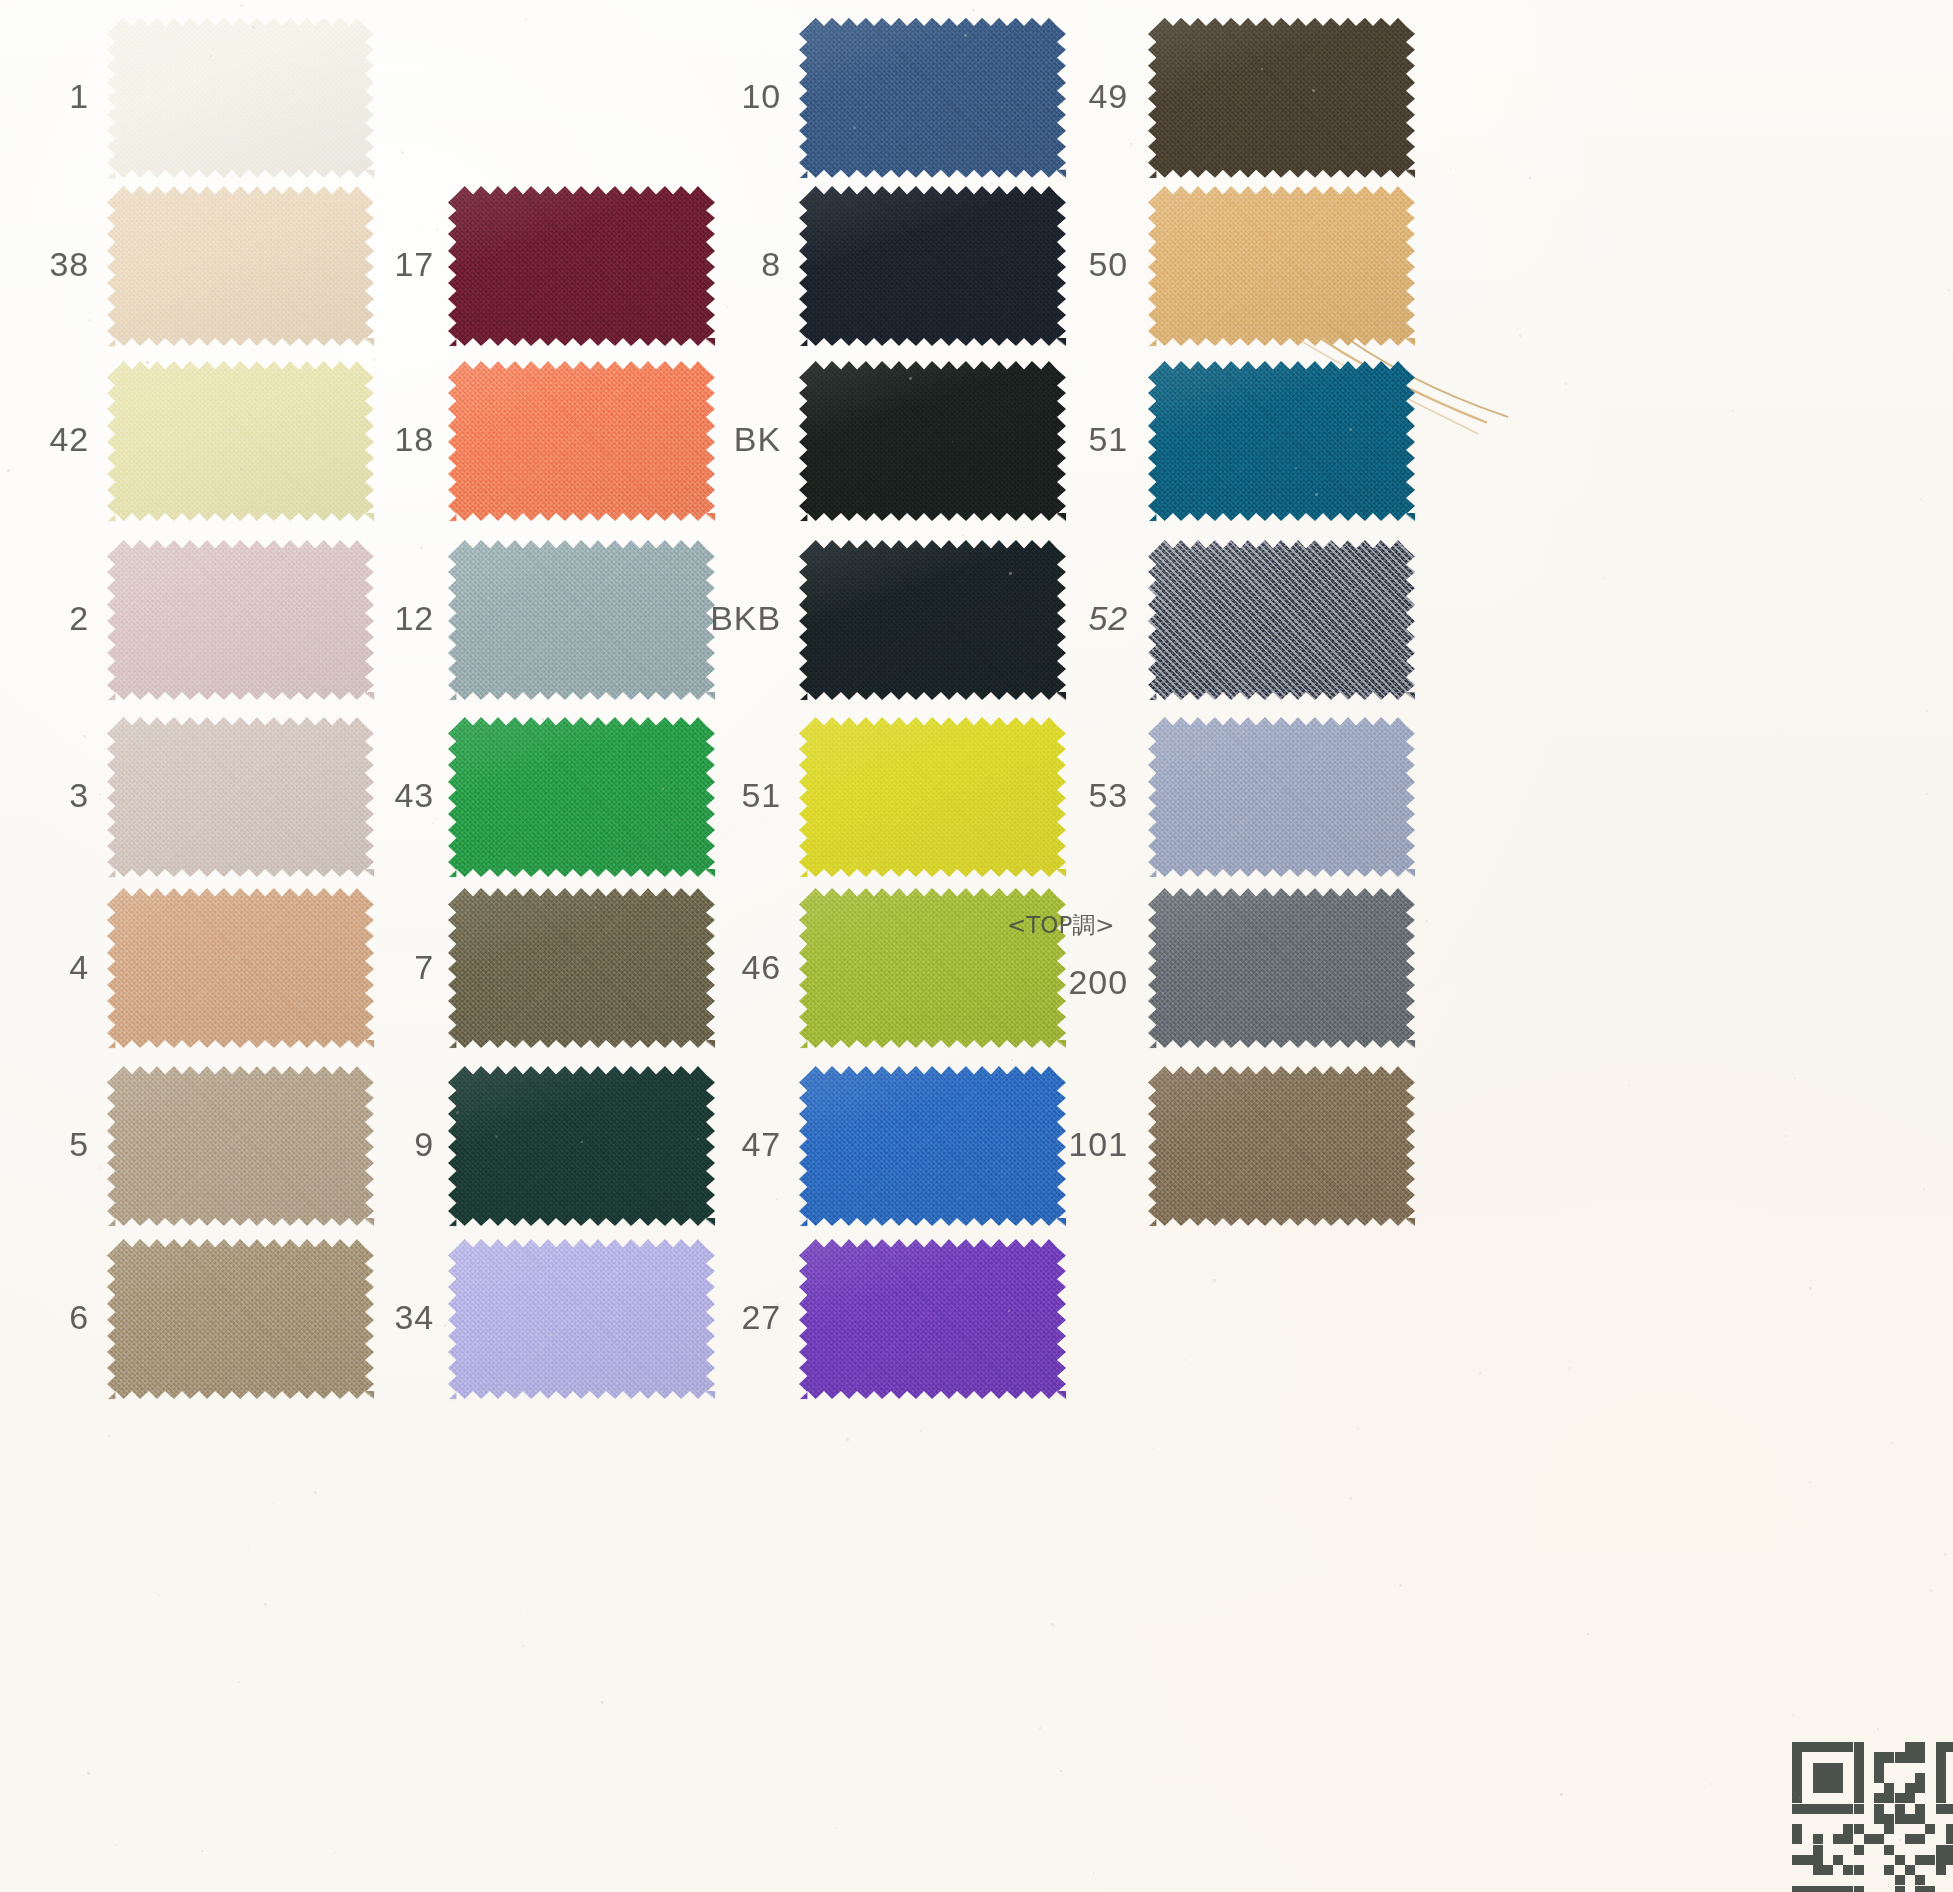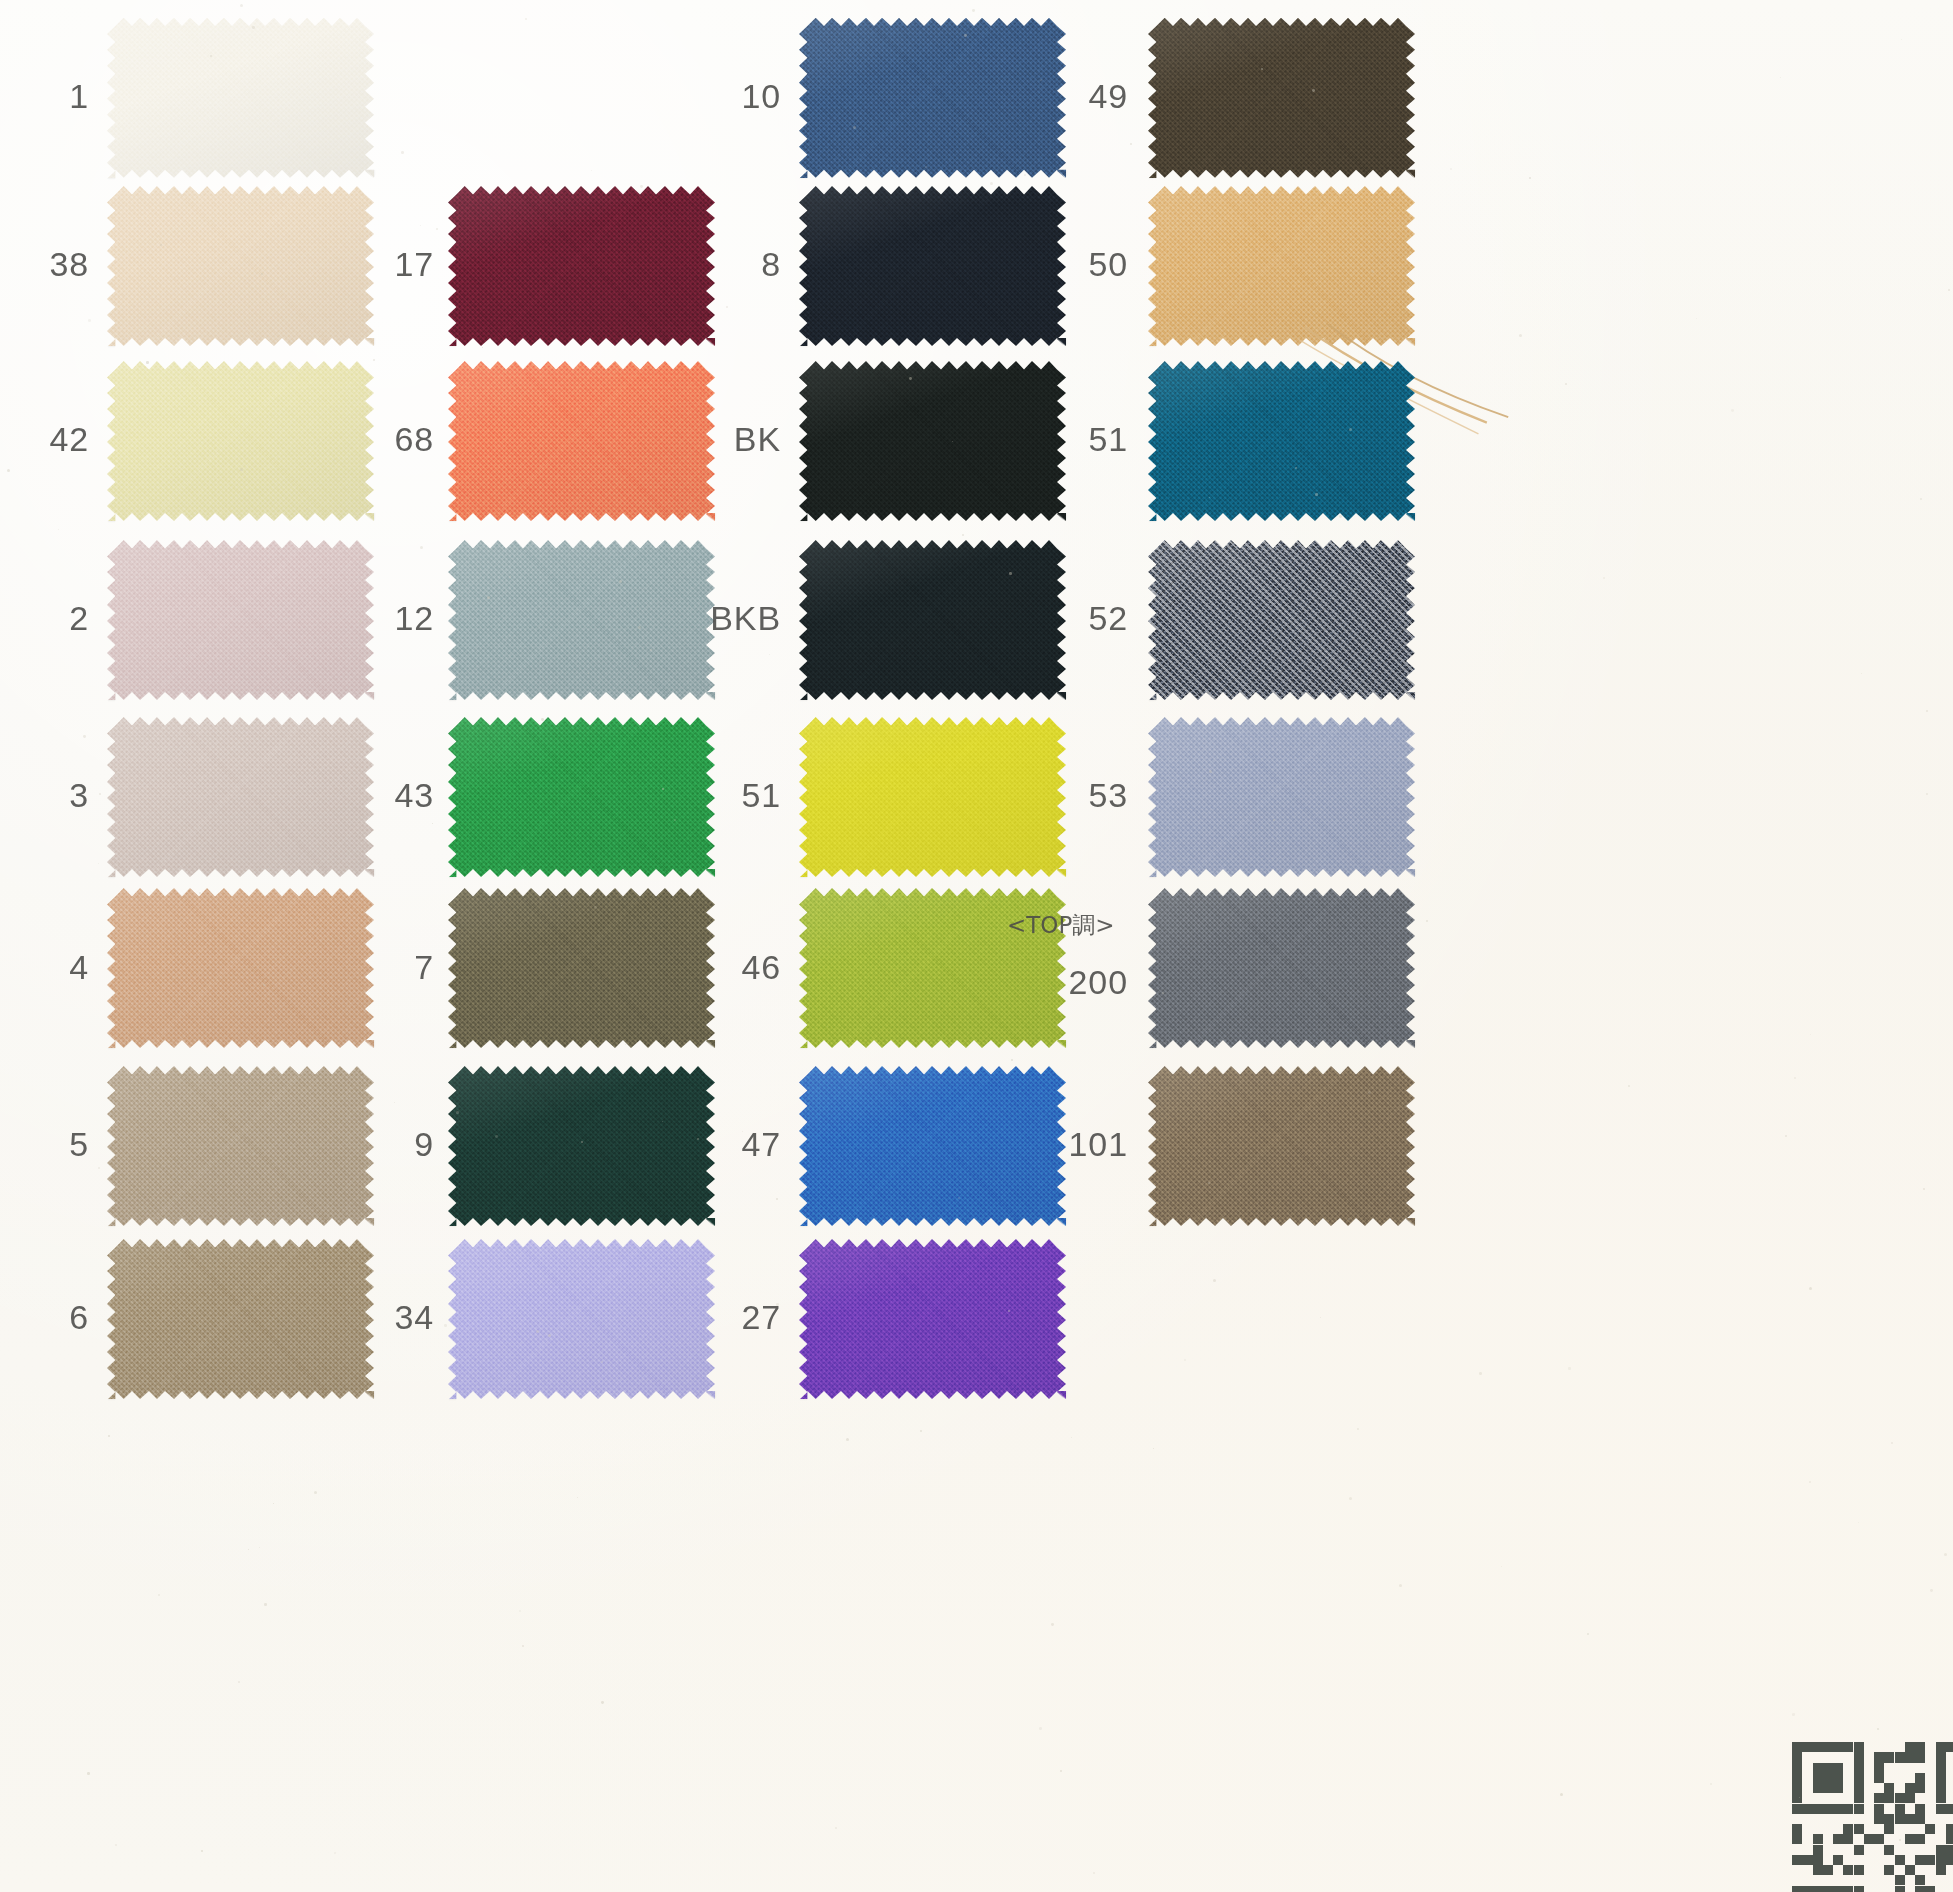--- a/index.html
+++ b/index.html
@@ -145,21 +145,21 @@
         <div class="shade"></div>
       </div>
     </div>
     <div class="label" style="width: 186px; left: 248px; top: 247px;">17</div>
     <div class="swatch" style="left: 448px; top: 186px; width: 267px; height: 160px;">
       <div class="pinked" style="clip-path: polygon(8.4px 8.4px, 16.7px 0px, 25px 8.4px, 33px 0px, 42px 8.4px, 50px 0px, 58px 8.4px, 67px 0px, 75px 8.4px, 83px 0px, 92px 8.4px, 100px 0px, 108px 8.4px, 117px 0px, 125px 8.4px, 133px 0px, 142px 8.4px, 150px 0px, 158px 8.4px, 167px 0px, 175px 8.4px, 183px 0px, 192px 8.4px, 200px 0px, 208px 8.4px, 217px 0px, 225px 8.4px, 233px 0px, 242px 8.4px, 250px 0px, 258px 8.4px, 267px 0px, 258px 8.4px, 258px 8.4px, 267px 16.4px, 258px 24.4px, 267px 32px, 258px 40px, 267px 48px, 258px 56px, 267px 65px, 258px 73px, 267px 81px, 258px 89px, 267px 97px, 258px 105px, 267px 113px, 258px 121px, 267px 129px, 258px 137px, 267px 145px, 258px 153px, 267px 161px, 258px 152px, 275px 152px, 267px 160px, 258px 152px, 250px 160px, 242px 152px, 233px 160px, 225px 152px, 217px 160px, 208px 152px, 200px 160px, 192px 152px, 183px 160px, 175px 152px, 167px 160px, 158px 152px, 150px 160px, 142px 152px, 133px 160px, 125px 152px, 117px 160px, 108px 152px, 100px 160px, 92px 152px, 83px 160px, 75px 152px, 67px 160px, 58px 152px, 50px 160px, 42px 152px, 33px 160px, 25px 152px, 16.7px 160px, 8.4px 152px, 8.4px 169px, 0px 161px, 8.4px 153px, 0px 145px, 8.4px 137px, 0px 129px, 8.4px 121px, 0px 113px, 8.4px 105px, 0px 97px, 8.4px 89px, 0px 81px, 8.4px 73px, 0px 65px, 8.4px 56px, 0px 48px, 8.4px 40px, 0px 32px, 8.4px 24.4px, 0px 16.4px, 8.4px 8.4px); background: rgb(110, 31, 51); filter: drop-shadow(rgba(0, 0, 0, 0.1) 0px 0.9px 0.9px);">
         <div class="weave"></div>
         <div class="shade"></div>
       </div>
     </div>
-    <div class="label" style="width: 186px; left: 248px; top: 422px;">68</div>
+    <div class="label" style="width: 186px; left: 248px; top: 422px;">18</div>
     <div class="swatch" style="left: 448px; top: 361px; width: 267px; height: 160px;">
       <div class="pinked" style="clip-path: polygon(8.4px 8.4px, 16.7px 0px, 25px 8.4px, 33px 0px, 42px 8.4px, 50px 0px, 58px 8.4px, 67px 0px, 75px 8.4px, 83px 0px, 92px 8.4px, 100px 0px, 108px 8.4px, 117px 0px, 125px 8.4px, 133px 0px, 142px 8.4px, 150px 0px, 158px 8.4px, 167px 0px, 175px 8.4px, 183px 0px, 192px 8.4px, 200px 0px, 208px 8.4px, 217px 0px, 225px 8.4px, 233px 0px, 242px 8.4px, 250px 0px, 258px 8.4px, 267px 0px, 258px 8.4px, 258px 8.4px, 267px 16.4px, 258px 24.4px, 267px 32px, 258px 40px, 267px 48px, 258px 56px, 267px 65px, 258px 73px, 267px 81px, 258px 89px, 267px 97px, 258px 105px, 267px 113px, 258px 121px, 267px 129px, 258px 137px, 267px 145px, 258px 153px, 267px 161px, 258px 152px, 275px 152px, 267px 160px, 258px 152px, 250px 160px, 242px 152px, 233px 160px, 225px 152px, 217px 160px, 208px 152px, 200px 160px, 192px 152px, 183px 160px, 175px 152px, 167px 160px, 158px 152px, 150px 160px, 142px 152px, 133px 160px, 125px 152px, 117px 160px, 108px 152px, 100px 160px, 92px 152px, 83px 160px, 75px 152px, 67px 160px, 58px 152px, 50px 160px, 42px 152px, 33px 160px, 25px 152px, 16.7px 160px, 8.4px 152px, 8.4px 169px, 0px 161px, 8.4px 153px, 0px 145px, 8.4px 137px, 0px 129px, 8.4px 121px, 0px 113px, 8.4px 105px, 0px 97px, 8.4px 89px, 0px 81px, 8.4px 73px, 0px 65px, 8.4px 56px, 0px 48px, 8.4px 40px, 0px 32px, 8.4px 24.4px, 0px 16.4px, 8.4px 8.4px); background: rgb(244, 131, 95); filter: drop-shadow(rgba(0, 0, 0, 0.1) 0px 0.9px 0.9px);">
         <div class="weave"></div>
         <div class="shade"></div>
       </div>
     </div>
     <div class="label" style="width: 186px; left: 248px; top: 601px;">12</div>
     <div class="swatch" style="left: 448px; top: 540px; width: 267px; height: 160px;">
       <div class="pinked" style="clip-path: polygon(8.4px 8.4px, 16.7px 0px, 25px 8.4px, 33px 0px, 42px 8.4px, 50px 0px, 58px 8.4px, 67px 0px, 75px 8.4px, 83px 0px, 92px 8.4px, 100px 0px, 108px 8.4px, 117px 0px, 125px 8.4px, 133px 0px, 142px 8.4px, 150px 0px, 158px 8.4px, 167px 0px, 175px 8.4px, 183px 0px, 192px 8.4px, 200px 0px, 208px 8.4px, 217px 0px, 225px 8.4px, 233px 0px, 242px 8.4px, 250px 0px, 258px 8.4px, 267px 0px, 258px 8.4px, 258px 8.4px, 267px 16.4px, 258px 24.4px, 267px 32px, 258px 40px, 267px 48px, 258px 56px, 267px 65px, 258px 73px, 267px 81px, 258px 89px, 267px 97px, 258px 105px, 267px 113px, 258px 121px, 267px 129px, 258px 137px, 267px 145px, 258px 153px, 267px 161px, 258px 152px, 275px 152px, 267px 160px, 258px 152px, 250px 160px, 242px 152px, 233px 160px, 225px 152px, 217px 160px, 208px 152px, 200px 160px, 192px 152px, 183px 160px, 175px 152px, 167px 160px, 158px 152px, 150px 160px, 142px 152px, 133px 160px, 125px 152px, 117px 160px, 108px 152px, 100px 160px, 92px 152px, 83px 160px, 75px 152px, 67px 160px, 58px 152px, 50px 160px, 42px 152px, 33px 160px, 25px 152px, 16.7px 160px, 8.4px 152px, 8.4px 169px, 0px 161px, 8.4px 153px, 0px 145px, 8.4px 137px, 0px 129px, 8.4px 121px, 0px 113px, 8.4px 105px, 0px 97px, 8.4px 89px, 0px 81px, 8.4px 73px, 0px 65px, 8.4px 56px, 0px 48px, 8.4px 40px, 0px 32px, 8.4px 24.4px, 0px 16.4px, 8.4px 8.4px); background: rgb(156, 176, 179); filter: drop-shadow(rgba(0, 0, 0, 0.1) 0px 0.9px 0.9px);">
         <div class="weave"></div>
@@ -269,21 +269,21 @@
         <path d="M34,0 C78,34 140,70 228,100" stroke="#cda76f" stroke-width="2.0" fill="none" opacity=".85"></path>
         <path d="M2,16 C50,46 118,80 196,118" stroke="#e0bd8b" stroke-width="1.6" fill="none" opacity=".7"></path>
       </svg></div>
     <div class="label" style="width: 186px; left: 942px; top: 422px;">51</div>
     <div class="swatch" style="left: 1148px; top: 361px; width: 267px; height: 160px;">
       <div class="pinked" style="clip-path: polygon(8.4px 8.4px, 16.7px 0px, 25px 8.4px, 33px 0px, 42px 8.4px, 50px 0px, 58px 8.4px, 67px 0px, 75px 8.4px, 83px 0px, 92px 8.4px, 100px 0px, 108px 8.4px, 117px 0px, 125px 8.4px, 133px 0px, 142px 8.4px, 150px 0px, 158px 8.4px, 167px 0px, 175px 8.4px, 183px 0px, 192px 8.4px, 200px 0px, 208px 8.4px, 217px 0px, 225px 8.4px, 233px 0px, 242px 8.4px, 250px 0px, 258px 8.4px, 267px 0px, 258px 8.4px, 258px 8.4px, 267px 16.4px, 258px 24.4px, 267px 32px, 258px 40px, 267px 48px, 258px 56px, 267px 65px, 258px 73px, 267px 81px, 258px 89px, 267px 97px, 258px 105px, 267px 113px, 258px 121px, 267px 129px, 258px 137px, 267px 145px, 258px 153px, 267px 161px, 258px 152px, 275px 152px, 267px 160px, 258px 152px, 250px 160px, 242px 152px, 233px 160px, 225px 152px, 217px 160px, 208px 152px, 200px 160px, 192px 152px, 183px 160px, 175px 152px, 167px 160px, 158px 152px, 150px 160px, 142px 152px, 133px 160px, 125px 152px, 117px 160px, 108px 152px, 100px 160px, 92px 152px, 83px 160px, 75px 152px, 67px 160px, 58px 152px, 50px 160px, 42px 152px, 33px 160px, 25px 152px, 16.7px 160px, 8.4px 152px, 8.4px 169px, 0px 161px, 8.4px 153px, 0px 145px, 8.4px 137px, 0px 129px, 8.4px 121px, 0px 113px, 8.4px 105px, 0px 97px, 8.4px 89px, 0px 81px, 8.4px 73px, 0px 65px, 8.4px 56px, 0px 48px, 8.4px 40px, 0px 32px, 8.4px 24.4px, 0px 16.4px, 8.4px 8.4px); background: rgb(16, 97, 127); filter: drop-shadow(rgba(0, 0, 0, 0.1) 0px 0.9px 0.9px);">
         <div class="weave"></div>
         <div class="shade"></div>
       </div>
     </div>
-    <div class="label" style="width: 186px; left: 942px; top: 601px;">52</div>
+    <div class="label" style="width: 186px; left: 942px; top: 601px; font-style: italic;">52</div>
     <div class="swatch" style="left: 1148px; top: 540px; width: 267px; height: 160px;">
       <div class="pinked" style="clip-path: polygon(8.4px 8.4px, 16.7px 0px, 25px 8.4px, 33px 0px, 42px 8.4px, 50px 0px, 58px 8.4px, 67px 0px, 75px 8.4px, 83px 0px, 92px 8.4px, 100px 0px, 108px 8.4px, 117px 0px, 125px 8.4px, 133px 0px, 142px 8.4px, 150px 0px, 158px 8.4px, 167px 0px, 175px 8.4px, 183px 0px, 192px 8.4px, 200px 0px, 208px 8.4px, 217px 0px, 225px 8.4px, 233px 0px, 242px 8.4px, 250px 0px, 258px 8.4px, 267px 0px, 258px 8.4px, 258px 8.4px, 267px 16.4px, 258px 24.4px, 267px 32px, 258px 40px, 267px 48px, 258px 56px, 267px 65px, 258px 73px, 267px 81px, 258px 89px, 267px 97px, 258px 105px, 267px 113px, 258px 121px, 267px 129px, 258px 137px, 267px 145px, 258px 153px, 267px 161px, 258px 152px, 275px 152px, 267px 160px, 258px 152px, 250px 160px, 242px 152px, 233px 160px, 225px 152px, 217px 160px, 208px 152px, 200px 160px, 192px 152px, 183px 160px, 175px 152px, 167px 160px, 158px 152px, 150px 160px, 142px 152px, 133px 160px, 125px 152px, 117px 160px, 108px 152px, 100px 160px, 92px 152px, 83px 160px, 75px 152px, 67px 160px, 58px 152px, 50px 160px, 42px 152px, 33px 160px, 25px 152px, 16.7px 160px, 8.4px 152px, 8.4px 169px, 0px 161px, 8.4px 153px, 0px 145px, 8.4px 137px, 0px 129px, 8.4px 121px, 0px 113px, 8.4px 105px, 0px 97px, 8.4px 89px, 0px 81px, 8.4px 73px, 0px 65px, 8.4px 56px, 0px 48px, 8.4px 40px, 0px 32px, 8.4px 24.4px, 0px 16.4px, 8.4px 8.4px); background: rgb(75, 85, 102); filter: drop-shadow(rgba(0, 0, 0, 0.1) 0px 0.9px 0.9px);">
         <div class="weave heather"></div>
         <div class="shade"></div>
       </div>
     </div>
     <div class="label" style="width: 186px; left: 942px; top: 778px;">53</div>
     <div class="swatch" style="left: 1148px; top: 717px; width: 267px; height: 160px;">
       <div class="pinked" style="clip-path: polygon(8.4px 8.4px, 16.7px 0px, 25px 8.4px, 33px 0px, 42px 8.4px, 50px 0px, 58px 8.4px, 67px 0px, 75px 8.4px, 83px 0px, 92px 8.4px, 100px 0px, 108px 8.4px, 117px 0px, 125px 8.4px, 133px 0px, 142px 8.4px, 150px 0px, 158px 8.4px, 167px 0px, 175px 8.4px, 183px 0px, 192px 8.4px, 200px 0px, 208px 8.4px, 217px 0px, 225px 8.4px, 233px 0px, 242px 8.4px, 250px 0px, 258px 8.4px, 267px 0px, 258px 8.4px, 258px 8.4px, 267px 16.4px, 258px 24.4px, 267px 32px, 258px 40px, 267px 48px, 258px 56px, 267px 65px, 258px 73px, 267px 81px, 258px 89px, 267px 97px, 258px 105px, 267px 113px, 258px 121px, 267px 129px, 258px 137px, 267px 145px, 258px 153px, 267px 161px, 258px 152px, 275px 152px, 267px 160px, 258px 152px, 250px 160px, 242px 152px, 233px 160px, 225px 152px, 217px 160px, 208px 152px, 200px 160px, 192px 152px, 183px 160px, 175px 152px, 167px 160px, 158px 152px, 150px 160px, 142px 152px, 133px 160px, 125px 152px, 117px 160px, 108px 152px, 100px 160px, 92px 152px, 83px 160px, 75px 152px, 67px 160px, 58px 152px, 50px 160px, 42px 152px, 33px 160px, 25px 152px, 16.7px 160px, 8.4px 152px, 8.4px 169px, 0px 161px, 8.4px 153px, 0px 145px, 8.4px 137px, 0px 129px, 8.4px 121px, 0px 113px, 8.4px 105px, 0px 97px, 8.4px 89px, 0px 81px, 8.4px 73px, 0px 65px, 8.4px 56px, 0px 48px, 8.4px 40px, 0px 32px, 8.4px 24.4px, 0px 16.4px, 8.4px 8.4px); background: rgb(160, 170, 195); filter: drop-shadow(rgba(0, 0, 0, 0.1) 0px 0.9px 0.9px);">
         <div class="weave"></div>

